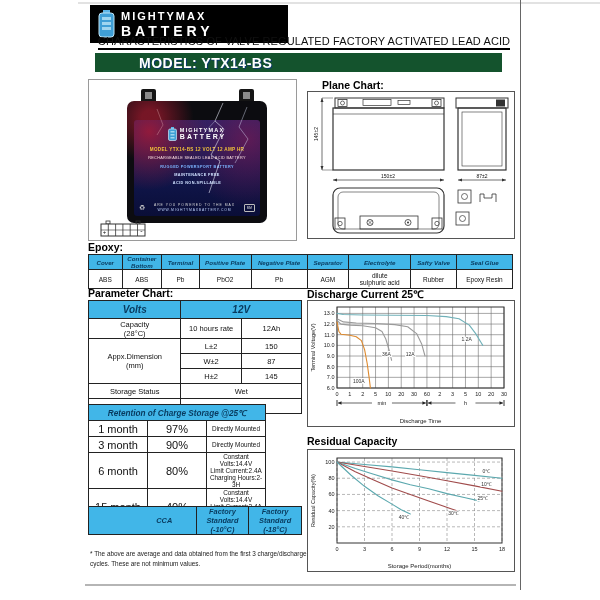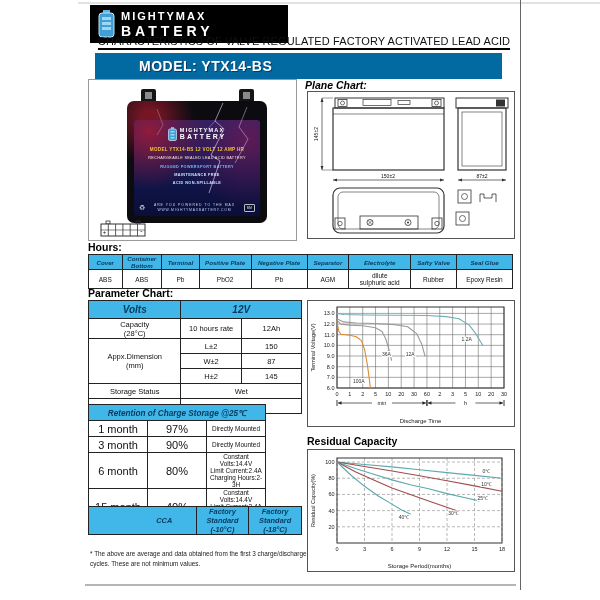--- a/index.html
+++ b/index.html
@@ -6,21 +6,21 @@
   #page{position:relative;width:600px;height:600px;background:#fff;overflow:hidden;
         font-family:"Liberation Sans",sans-serif;color:#111;}
   .abs{position:absolute;}
   
   #logo{left:90px;top:5px;width:198px;height:38px;background:#000;display:flex;align-items:center;gap:6px;padding-left:8px;box-sizing:border-box;}
   #logo .ltxt{color:#fff;line-height:1;}
   #logo .l1{font-size:11px;font-weight:bold;letter-spacing:2px;}
   #logo .l2{font-size:14px;font-weight:bold;letter-spacing:4px;margin-top:2px;}
   #doc-title{left:92px;top:31px;width:424px;text-align:center;}
   #doc-title span{font-size:11px;font-weight:normal;border-bottom:2px solid #000;padding-bottom:1px;letter-spacing:.1px;}
-  #model-banner{left:95px;top:53px;width:407px;height:26px;background:#0369a1;display:flex;align-items:center;}
+  #model-banner{left:95px;top:53px;width:407px;height:19px;background:#14532d;display:flex;align-items:center;}
   #model-banner span{margin-left:44px;font-size:14px;font-weight:bold;color:#fff;text-shadow:1px 1px 0 #0b3a66;letter-spacing:.5px;}
   
   #photo-panel{left:88px;top:79px;width:207px;height:160px;border:1px solid #9a9a9a;background:#fff;}
   .bat-terminal{position:absolute;top:9px;width:15px;height:15px;background:#151515;border-radius:2px;}
   .bat-terminal:after{content:"";position:absolute;left:4px;top:3px;width:7px;height:7px;background:#8a8a8a;}
   #bat-case{position:absolute;left:38px;top:21px;width:140px;height:122px;border-radius:7px;
     background:radial-gradient(circle at 16% 14%,rgba(205,30,55,.55) 0 5%,rgba(205,30,55,0) 28%),#0c0c10;}
   #bat-label{position:absolute;left:7px;top:19px;width:126px;height:96px;border-radius:3px;overflow:hidden;
     background:radial-gradient(circle at 12% 12%,rgba(175,25,50,.8),rgba(175,25,50,0) 42%),
                radial-gradient(circle at 90% 20%,rgba(140,25,80,.6),rgba(140,25,80,0) 50%),
@@ -148,21 +148,21 @@
       <line x1="16.6" y1="4" x2="16.6" y2="16" stroke="#333" stroke-width="0.8"></line>
       <line x1="23.9" y1="4" x2="23.9" y2="16" stroke="#333" stroke-width="0.8"></line>
       <line x1="31.2" y1="4" x2="31.2" y2="16" stroke="#333" stroke-width="0.8"></line>
       <line x1="38.5" y1="4" x2="38.5" y2="16" stroke="#333" stroke-width="0.8"></line>
       <line x1="2" y1="10" x2="46" y2="10" stroke="#333" stroke-width="0.6"></line>
       <text x="5.5" y="13.5" font-size="6" fill="#111" text-anchor="middle">+</text>
       <text x="42.5" y="13" font-size="7" fill="#111" text-anchor="middle">-</text>
     </svg>
   </div>
 
-  <div class="abs sec-title" style="left:305px;top:79px;font-style:italic;">Plane Chart:</div>
+  <div class="abs sec-title" style="left:322px;top:79px;">Plane Chart:</div>
   <div class="abs frame" style="left:307px;top:91px;width:206px;height:146px;">
     <svg width="206" height="146" viewBox="0 0 206 146">
 
       <rect x="27" y="6" width="109" height="10" fill="none" stroke="#333" stroke-width="1"></rect>
       <rect x="30" y="7.5" width="9" height="7" fill="none" stroke="#333" stroke-width="0.8"></rect>
       <circle cx="34.5" cy="11" r="2" fill="none" stroke="#333" stroke-width="0.7"></circle>
       <rect x="124" y="7.5" width="9" height="7" fill="none" stroke="#333" stroke-width="0.8"></rect>
       <circle cx="128.5" cy="11" r="2" fill="none" stroke="#333" stroke-width="0.7"></circle>
       <rect x="55" y="7.5" width="28" height="6" fill="none" stroke="#333" stroke-width="0.7"></rect>
       <rect x="90" y="8.5" width="12" height="4" fill="none" stroke="#333" stroke-width="0.7"></rect>
@@ -204,21 +204,21 @@
       <circle cx="129" cy="131.5" r="2.2" fill="none" stroke="#333" stroke-width="0.7"></circle>
 
       <rect x="150" y="98" width="13" height="13" fill="none" stroke="#333" stroke-width="0.8"></rect>
       <circle cx="156.5" cy="104.5" r="3" fill="none" stroke="#333" stroke-width="0.7"></circle>
       <path d="M172 110 v-8 h4 v4 h8 v-4 h4 v8" fill="none" stroke="#333" stroke-width="0.8"></path>
       <rect x="148" y="120" width="13" height="13" fill="none" stroke="#333" stroke-width="0.8"></rect>
       <circle cx="154.5" cy="126.5" r="3" fill="none" stroke="#333" stroke-width="0.7"></circle>
     </svg>
   </div>
 
-  <div class="abs sec-title" style="left:88px;top:241px;">Hours:</div>
+  <div class="abs sec-title" style="left:88px;top:241px;">Epoxy:</div>
   <table class="abs" id="parts-table">
     <tbody>
         <tr class="hd">
       <td class="blue" style="width:7.5%">Cover</td>
       <td class="blue pre" style="width:9%">Container Bottom</td>
       <td class="blue" style="width:8.5%">Terminal</td>
       <td class="blue" style="width:12%">Positive Plate</td>
       <td class="blue" style="width:13%">Negative Plate</td>
       <td class="blue" style="width:9.5%">Separator</td>
       <td class="blue" style="width:14.5%">Electrolyte</td>
@@ -313,20 +313,21 @@
         <tr class="hd">
       <td class="blue cca-lbl" style="width:41%">CCA</td>
       <td class="blue pre" style="width:29.5%">Factory Standard
 (-10°C)</td>
       <td class="blue pre" style="width:29.5%">Factory Standard
 (-18°C)</td>
     </tr>
   </tbody>
     </table>
 
+  <div class="abs sec-title" style="left:307px;top:287px;">Discharge Current 25℃</div>
   <div class="abs frame" style="left:307px;top:300px;width:206px;height:125px;">
     <svg width="206" height="125">
         <line x1="29" y1="6" x2="29" y2="87" stroke="#6b6b6b" stroke-width="0.6" stroke-dasharray="none"></line>
         <text x="29" y="94.5" font-size="5.5" text-anchor="middle" fill="#222">0</text>
         <line x1="41.84615384615385" y1="6" x2="41.84615384615385" y2="87" stroke="#6b6b6b" stroke-width="0.6" stroke-dasharray="none"></line>
         <text x="41.84615384615385" y="94.5" font-size="5.5" text-anchor="middle" fill="#222">1</text>
         <line x1="54.69230769230769" y1="6" x2="54.69230769230769" y2="87" stroke="#6b6b6b" stroke-width="0.6" stroke-dasharray="none"></line>
         <text x="54.69230769230769" y="94.5" font-size="5.5" text-anchor="middle" fill="#222">2</text>
         <line x1="67.53846153846155" y1="6" x2="67.53846153846155" y2="87" stroke="#6b6b6b" stroke-width="0.6" stroke-dasharray="none"></line>
         <text x="67.53846153846155" y="94.5" font-size="5.5" text-anchor="middle" fill="#222">5</text>

